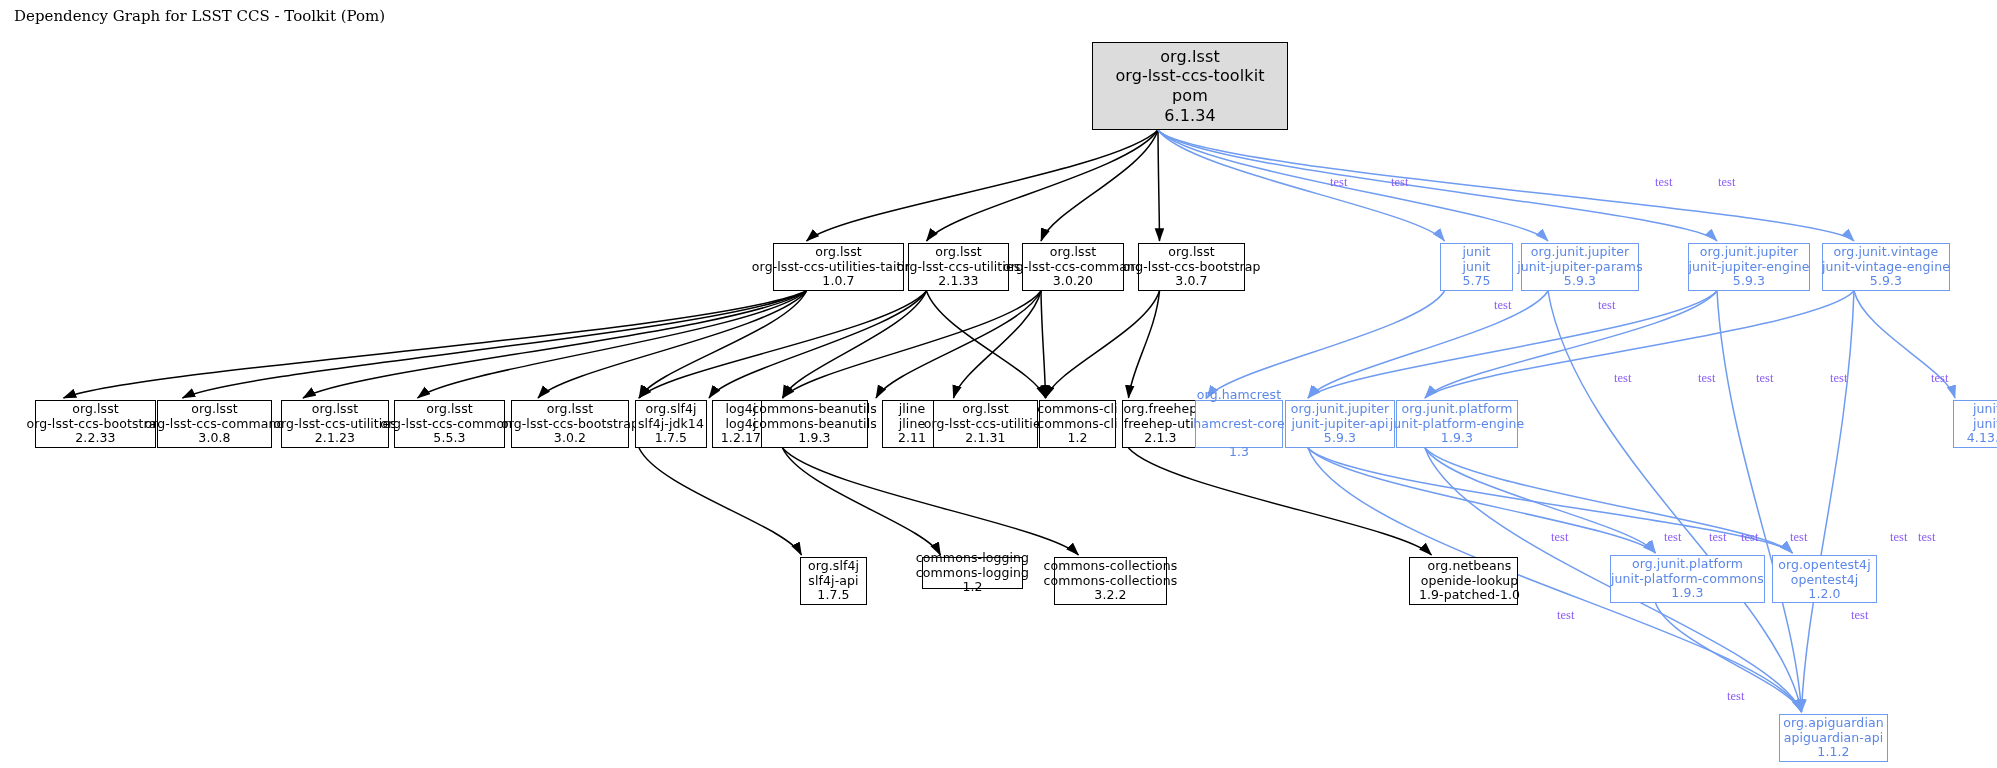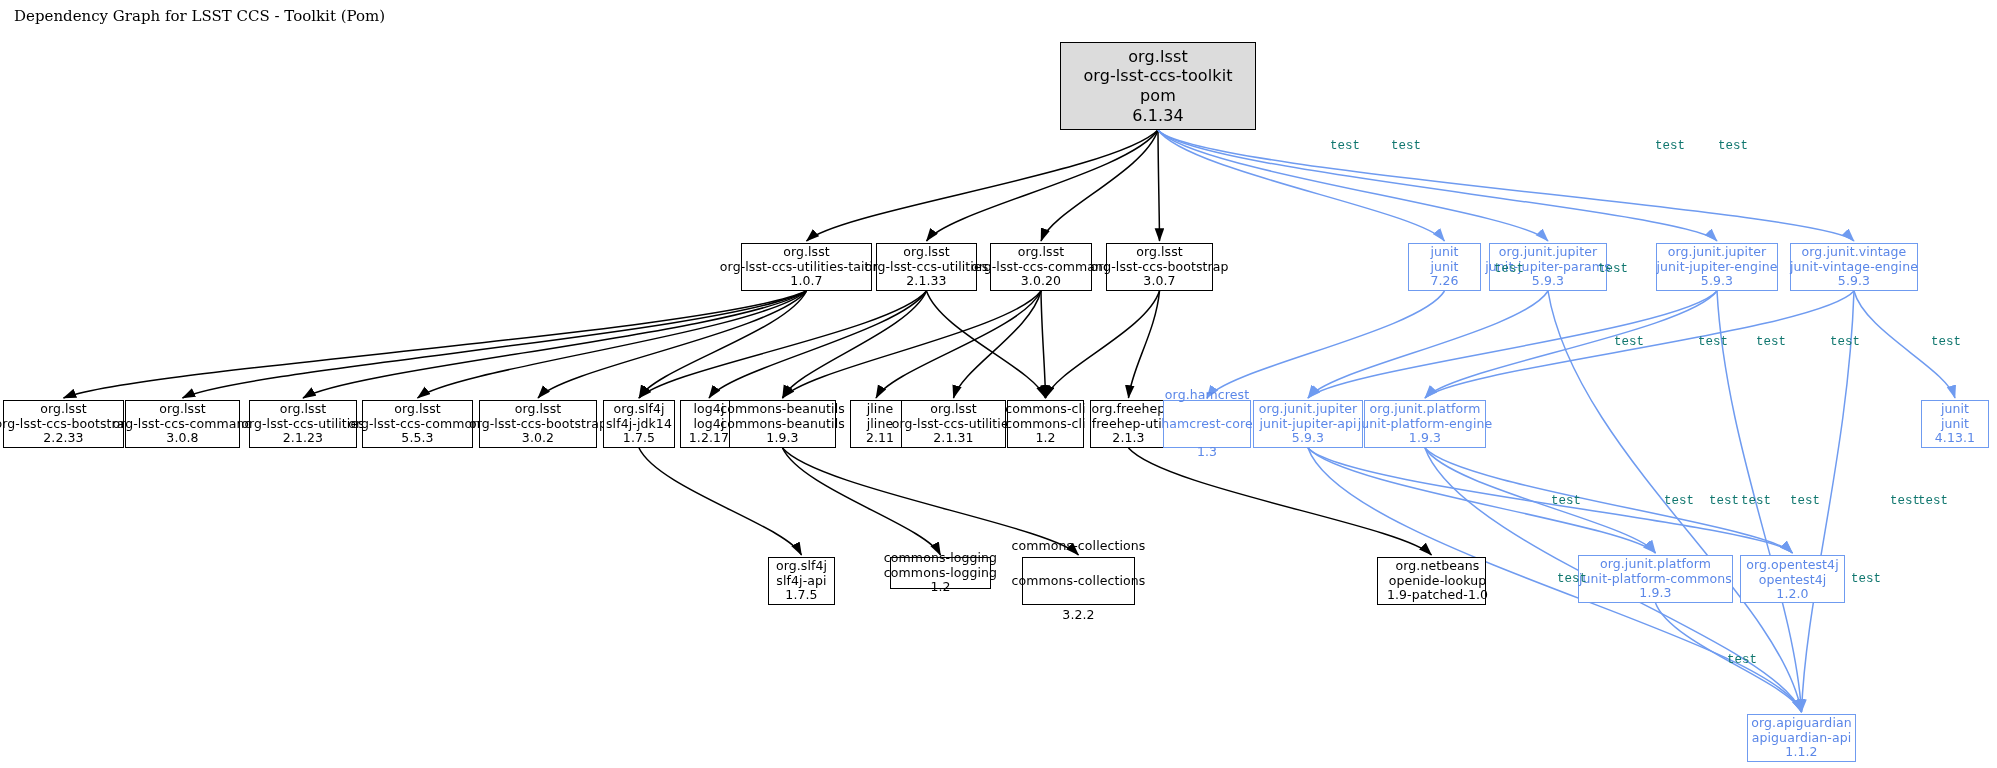--- a/index.html
+++ b/index.html
@@ -36,20 +36,21 @@
     box-sizing: border-box;
     display: flex;
     flex-direction: column;
     align-items: center;
     justify-content: center;
     text-align: center;
     line-height: 1.18;
     font-size: 12.5px;
     letter-spacing: 0.1px;
     white-space: nowrap;
+    margin-left: 32px;
   }
   .node.compile {
     border: 1.6px solid #000000;
     background: #ffffff;
     color: #000000;
   }
   .node.root {
     border: 1.6px solid #000000;
     background: #dcdcdc;
     color: #000000;
@@ -58,23 +59,24 @@
   }
   .node.test {
     border: 1.5px solid #6f9bf0;
     background: #ffffff;
     color: #5b87e8;
   }
   .node .ln { display: block; }
   .edge-label {
     position: absolute;
     font-size: 12.5px;
-    color: #0f766e;
-    font-family: Liberation Mono, monospace;
+    color: #8b5cf6;
+    font-family: Liberation Serif, serif;
     white-space: nowrap;
+    margin-top: 36px;
   }
 </style>
 </head>
 <body>
 
 <div id="page">
 
   <div id="title">Dependency Graph for LSST CCS - Toolkit (Pom)</div>
 
   <svg id="edge-layer" viewBox="0 0 1997 768" xmlns="http://www.w3.org/2000/svg">
@@ -159,21 +161,21 @@
         <span class="ln">3.0.20</span>
       </div>
       <div class="node compile" style="left: 1106px; top: 243px; width: 107px; height: 48px;">
         <span class="ln">org.lsst</span>
         <span class="ln">org-lsst-ccs-bootstrap</span>
         <span class="ln">3.0.7</span>
       </div>
       <div class="node test" style="left: 1408px; top: 243px; width: 73px; height: 48px;">
         <span class="ln">junit</span>
         <span class="ln">junit</span>
-        <span class="ln">7.26</span>
+        <span class="ln">5.75</span>
       </div>
       <div class="node test" style="left: 1489px; top: 243px; width: 118px; height: 48px;">
         <span class="ln">org.junit.jupiter</span>
         <span class="ln">junit-jupiter-params</span>
         <span class="ln">5.9.3</span>
       </div>
       <div class="node test" style="left: 1656px; top: 243px; width: 122px; height: 48px;">
         <span class="ln">org.junit.jupiter</span>
         <span class="ln">junit-jupiter-engine</span>
         <span class="ln">5.9.3</span>
@@ -266,21 +268,21 @@
       <div class="node compile" style="left: 768px; top: 557px; width: 67px; height: 48px;">
         <span class="ln">org.slf4j</span>
         <span class="ln">slf4j-api</span>
         <span class="ln">1.7.5</span>
       </div>
       <div class="node compile" style="left: 890px; top: 557px; width: 101px; height: 32px;">
         <span class="ln">commons-logging</span>
         <span class="ln">commons-logging</span>
         <span class="ln">1.2</span>
       </div>
-      <div class="node compile" style="left: 1022px; top: 557px; width: 113px; height: 48px; gap: 20px;">
+      <div class="node compile" style="left: 1022px; top: 557px; width: 113px; height: 48px;">
         <span class="ln">commons-collections</span>
         <span class="ln">commons-collections</span>
         <span class="ln">3.2.2</span>
       </div>
       <div class="node compile" style="left: 1377px; top: 557px; width: 109px; height: 48px; padding-left: 12px;">
         <span class="ln">org.netbeans</span>
         <span class="ln">openide-lookup</span>
         <span class="ln">1.9-patched-1.0</span>
       </div>
       <div class="node test" style="left: 1578px; top: 555px; width: 155px; height: 48px;">

